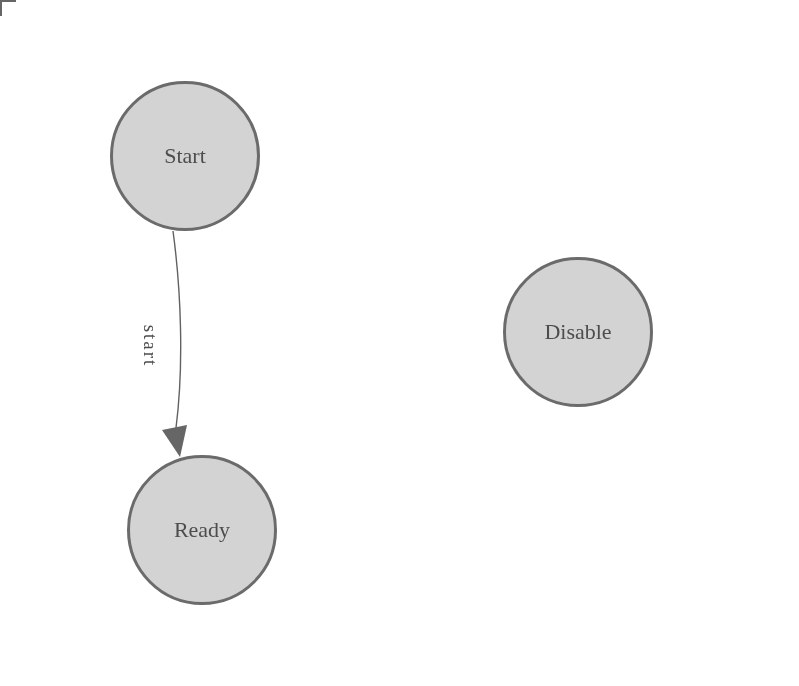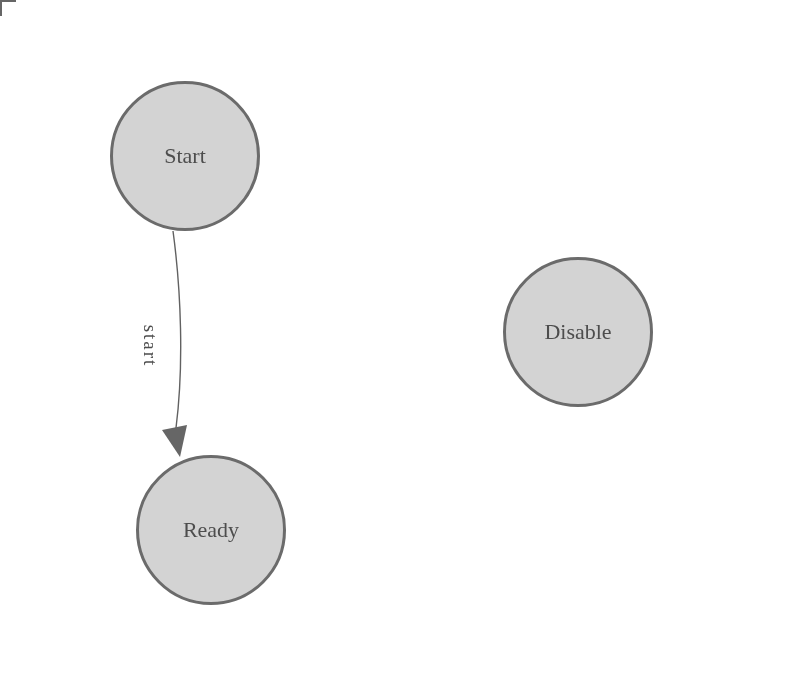--- a/index.html
+++ b/index.html
@@ -50,21 +50,21 @@
     justify-content: center;
     box-sizing: content-box;
     cursor: default;
   }
   .node-label {
     font-size: 22px;
     color: #4d4d4d;
     user-select: none;
   }
   .node-start   { left: 110px; top: 81px; }
-  .node-ready   { left: 136px; top: 455px; text-align: center; }
+  .node-ready   { left: 127px; top: 455px; text-align: center; }
   .node-disable { left: 503px; top: 257px; align-items: center; }
   .edge-label {
     position: absolute;
     left: 150px;
     top: 346px;
     transform: translate(-50%, -50%) rotate(90deg);
     font-size: 19px;
     letter-spacing: 2px;
     color: #4d4d4d;
     white-space: nowrap;

